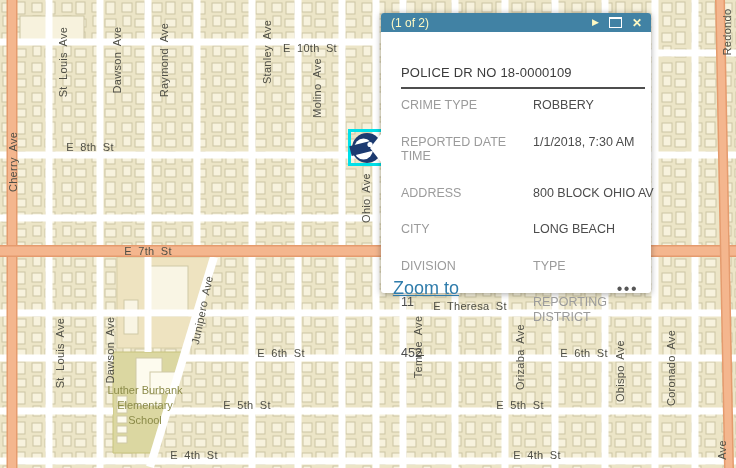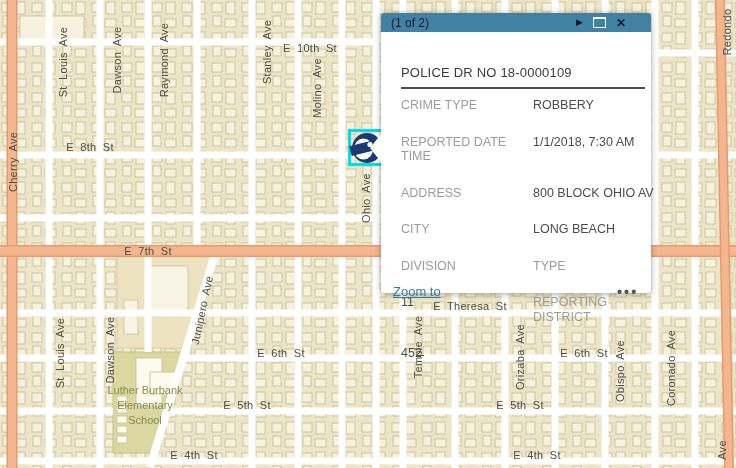--- a/index.html
+++ b/index.html
@@ -21,34 +21,34 @@
   .selection-box{position:absolute;left:348px;top:129px;width:39px;height:37px;
     border:3px solid var(--m-selection,#00dfe8);box-sizing:border-box;}
   .marker{position:absolute;left:347px;top:128px;width:40px;height:40px;cursor:pointer;}
 
   
   .popup{position:absolute;left:381px;top:13px;width:270px;height:280px;background:#fff;
     border-radius:3px;box-shadow:0 1px 6px rgba(0,0,0,.35);}
   .popup-arrow{position:absolute;left:-11px;top:121px;width:0;height:0;
     border-top:14px solid transparent;border-bottom:14px solid transparent;border-right:11px solid #fff;}
   .popup-header{height:19px;background:var(--p-header-bg,#4182a4);border-radius:3px 3px 0 0;
-    display:flex;align-items:center;padding:0 25px 0 10px;color:#0f172a;font-size:12px;text-align:right;}
+    display:flex;align-items:center;padding:0 9px 0 10px;color:#fef9c3;font-size:12px;text-align:right;}
   .hicons{margin-left:auto;display:flex;align-items:center;gap:10px;}
   .hicon-next{font-size:9px;line-height:1;cursor:pointer;}
   .hicon-max{width:11px;height:8px;border:1px solid #fff;border-top-width:2px;cursor:pointer;}
   .hicon-close{font-size:12px;font-weight:bold;line-height:1;cursor:pointer;}
   .popup-body{position:relative;padding:9px 6px 0 20px;height:252px;box-sizing:border-box;margin-top:24px;}
   .popup-title{font-size:13px;color:var(--p-title,#3b3b3b);letter-spacing:.2px;}
   .divider{border:none;border-top:2px solid var(--p-divider,#4e4e4e);margin:7px 0 9px;}
   .fields{display:grid;grid-template-columns:132px 1fr;row-gap:22px;font-size:12.5px;}
   .field-label{color:var(--p-label,#9b9b9b);line-height:14.5px;}
   .field-value{color:var(--p-value,#4c4c4c);line-height:14.5px;white-space:nowrap;}
   .popup-footer{position:absolute;left:12px;right:13px;bottom:9px;
     display:flex;align-items:center;justify-content:space-between;}
-  .zoomto{color:var(--p-link,#2f7cab);font-size:13px;text-decoration:underline;cursor:pointer;text-align:right;}
+  .zoomto{color:var(--p-link,#2f7cab);font-size:18px;text-decoration:underline;cursor:pointer;text-align:right;}
   .more{color:#565656;font-size:16px;letter-spacing:1.5px;line-height:10px;cursor:pointer;}
 </style>
 </head>
 <body>
 
 <div id="stage">
 
   <svg id="map-svg" width="736" height="468" viewBox="0 0 736 468">
     <defs>
       <pattern id="bld" width="30" height="30" patternUnits="userSpaceOnUse">

